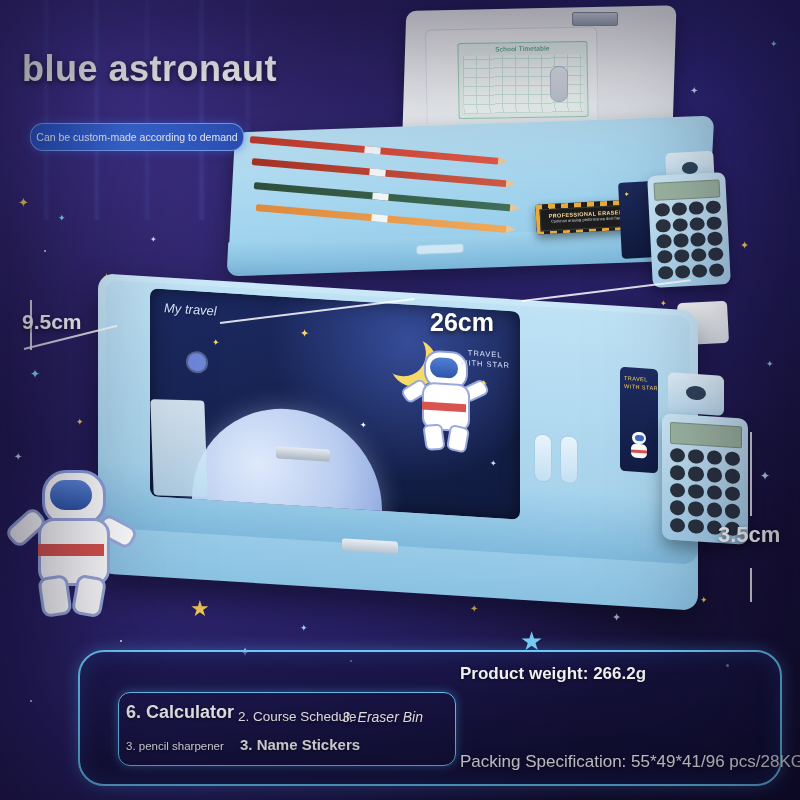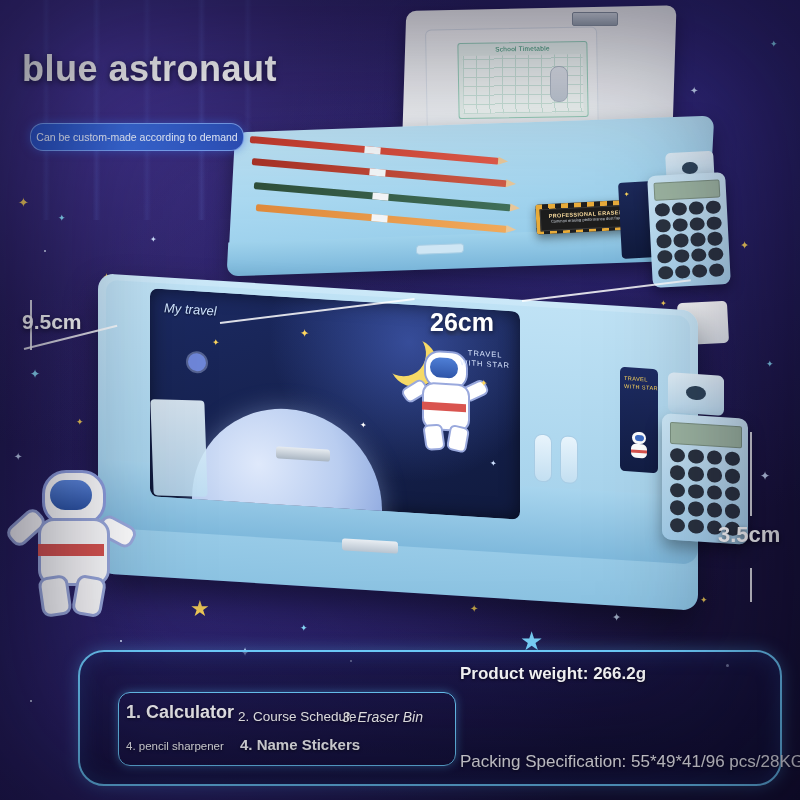--- a/index.html
+++ b/index.html
@@ -510,23 +510,23 @@
   <div class="dimline" style="left:522px;top:300px;width:170px;height:2px;transform:rotate(-7deg);transform-origin:left center;"></div>
   <div id="dim-l" class="dim">26cm</div>
 
   <div class="dimline" style="left:750px;top:432px;width:2px;height:84px;"></div>
   <div class="dimline" style="left:750px;top:568px;width:2px;height:34px;"></div>
   <div id="dim-h" class="dim">3.5cm</div>
 
   <div id="bottom-panel"></div>
   <div id="gift-box"></div>
 
-  <div id="g1" class="gift-line">1. Calculator</div>
+  <div id="g1" class="gift-line">6. Calculator</div>
   <div id="g2" class="gift-line">2. Course Schedule</div>
   <div id="g3" class="gift-line">3. Eraser Bin</div>
-  <div id="g4" class="gift-line">4. pencil sharpener</div>
-  <div id="g5" class="gift-line">4. Name Stickers</div>
+  <div id="g4" class="gift-line">3. pencil sharpener</div>
+  <div id="g5" class="gift-line">3. Name Stickers</div>
 
   <div id="s1" class="spec">Product weight: 266.2g</div>
   <div id="s3" class="spec">Packing Specification: 55*49*41/96 pcs/28KG</div>
 
   <div class="vignette"></div>
 </div>
 
 </body></html>

